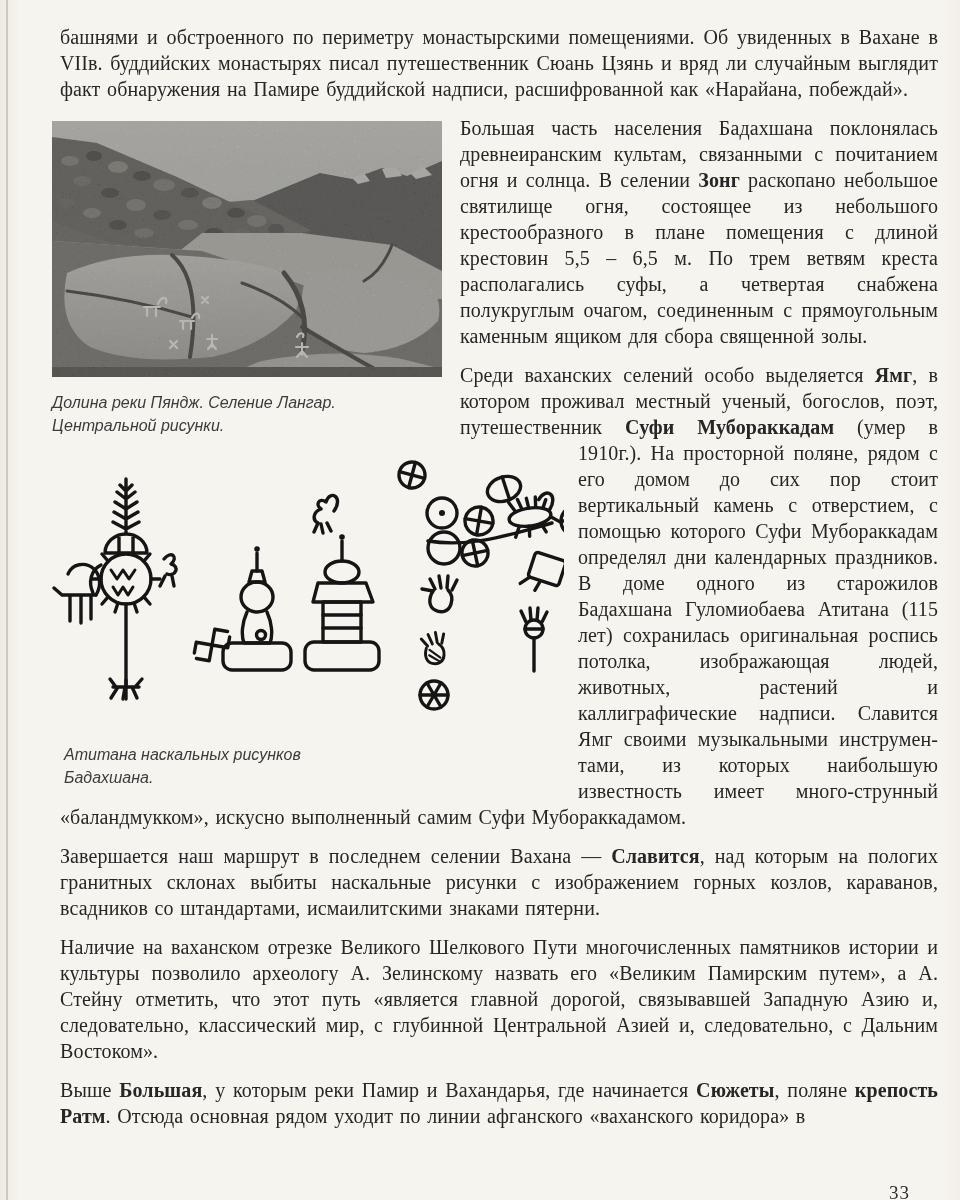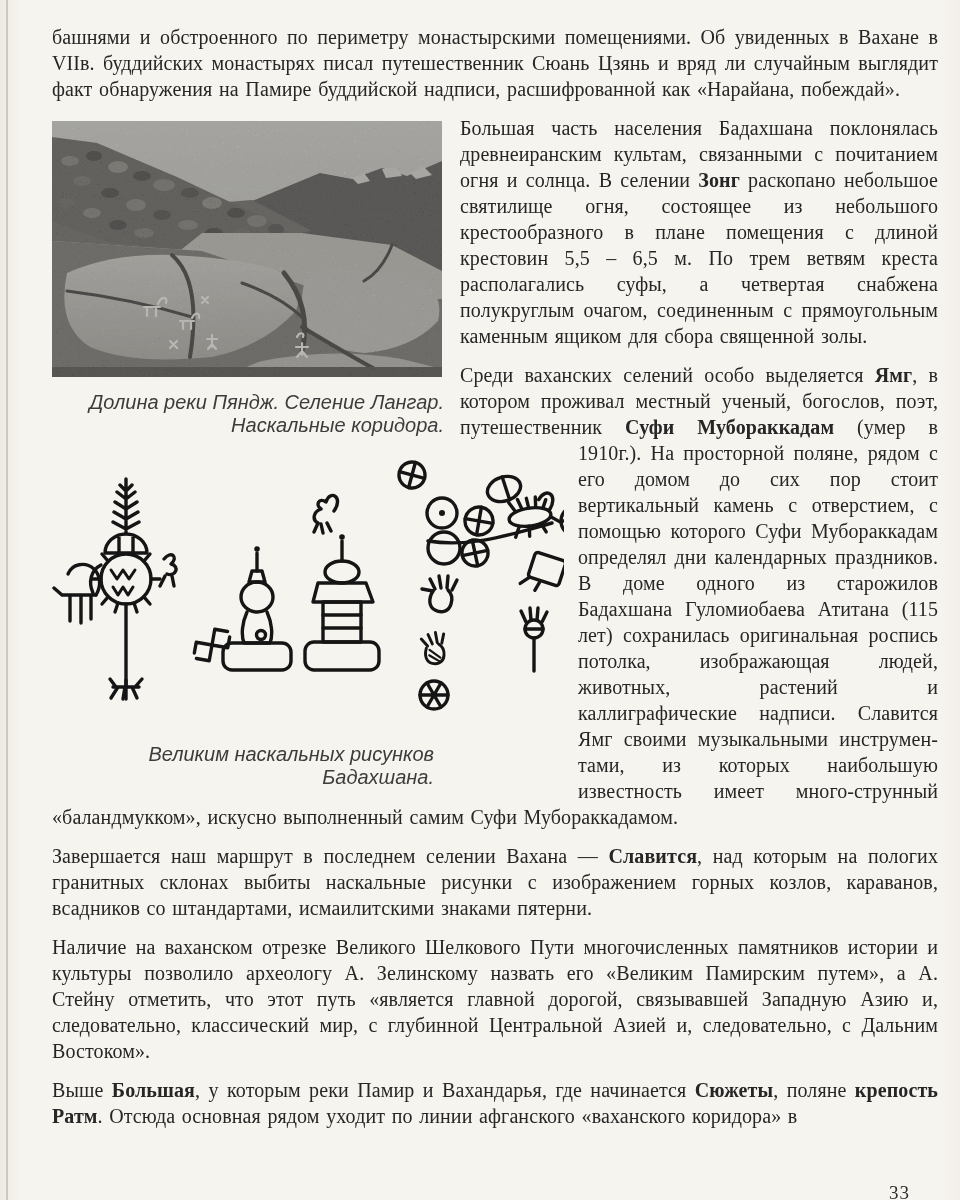--- a/index.html
+++ b/index.html
@@ -9,31 +9,31 @@
   body{width:960px;height:1200px;overflow:hidden;background:#e9e6e0;}
   .page{
     position:relative;width:960px;height:1200px;
     background:linear-gradient(90deg,#edeae3 0px,var(--page-bg) 20px,var(--page-bg) 940px,#f2efe9 960px);
     font-family:"Liberation Serif","DejaVu Serif",serif;
     color:var(--ink);
   }
   .scan-edge{position:absolute;left:6px;top:0;bottom:0;width:2px;background:rgba(110,100,88,.28);}
   .content{position:absolute;left:52px;right:22px;top:24px;}
   p.body{
-    font-size:20px;line-height:26px;text-align:justify;margin:0 0 13px 0;
+    font-size:20px;line-height:26px;text-align:justify;margin:0 0 13px 8px;
     word-spacing:1.5px;letter-spacing:.1px;
   }
   p.body .b{font-weight:bold;}
   p.body .i{}
   figure{margin:0;padding:0;}
   .photo-fig{float:left;width:392px;margin:6px 16px 10px 0;}
   .photo-frame{display:block;width:390px;height:256px;}
   .cap{
     font-family:"Liberation Sans","DejaVu Sans",sans-serif;font-style:italic;
-    font-size:20px;line-height:23px;color:var(--cap-ink);text-align:right;margin-top:14px;
+    font-size:16px;line-height:23px;color:var(--cap-ink);text-align:left;margin-top:14px;
   }
   .drawing-fig{float:left;clear:left;width:512px;margin:2px 14px 6px 0;}
   .drawing-frame{display:block;width:512px;height:288px;}
   .drawing-fig .cap{width:370px;margin-left:12px;margin-top:6px;}
   p.clearp{clear:left;}
   .page-num{
     position:absolute;right:50px;top:1170px;font-size:19px;letter-spacing:1px;color:#2e2e2e;
     font-family:"Liberation Serif","DejaVu Serif",serif;
     margin-top:12px;
   }
@@ -133,21 +133,21 @@
           </g>
 
           <rect x="0" y="246" width="390" height="10" fill="#3a3833"></rect>
 
           <rect x="0" y="0" width="390" height="256" filter="url(#grainB)" opacity="0.30"></rect>
           <rect x="0" y="0" width="390" height="256" filter="url(#grainW)" opacity="0.22"></rect>
         </g>
       </svg>
       <figcaption class="cap">
         <span>Долина реки Пяндж. Селение Лангар.</span><br>
-        <span>Наскальные коридора.</span>
+        <span>Центральной рисунки.</span>
       </figcaption>
     </figure>
 
     <p class="body"><span>Большая часть населения Бадахшана поклонялась древнеиранским культам, связанными с почитанием огня и солнца. В селении </span><span class="b">Зонг</span><span> раскопано небольшое святилище огня, состоящее из небольшого крестообразного в плане помещения с длиной крестовин 5,5 – 6,5 м. По трем ветвям креста располагались суфы, а четвертая снабжена полукруглым очагом, соединенным с прямоугольным каменным ящиком для сбора священной золы.</span></p>
 
     <figure class="drawing-fig">
       <svg class="drawing-frame" viewBox="0 0 512 288" aria-hidden="true">
         <g stroke="var(--draw-ink,#151515)" fill="none" stroke-width="3.4" stroke-linecap="round" stroke-linejoin="round">
 
           <g transform="translate(74,0)">
@@ -244,21 +244,21 @@
               <path d="M0 11 V44"></path>
             </g>
             <g transform="translate(382,246)">
               <circle r="14"></circle>
                 <path d="M-14 0 H14 M-7 -12 L7 12 M7 -12 L-7 12"></path>
             </g>
           </g>
         </g>
       </svg>
       <figcaption class="cap">
-        <span>Великим наскальных рисунков</span><br>
+        <span>Атитана наскальных рисунков</span><br>
         <span>Бадахшана.</span>
       </figcaption>
     </figure>
 
     <p class="body"><span>Среди ваханских селений особо выделяется </span><span class="b">Ямг</span><span>, в котором проживал местный ученый, богослов, поэт, путешественник </span><span class="b">Суфи Мубораккадам</span><span> (умер в 1910г.). На просторной поляне, рядом с его домом до сих пор стоит вертикальный камень с отверстием, с помощью которого Суфи Мубораккадам определял дни календарных праздников. В доме одного из старожилов Бадахшана Гуломиобаева Атитана (115 лет) сохранилась оригинальная роспись потолка, изображающая людей, животных, растений и каллиграфические надписи. Славится Ямг своими музыкальными инструмен-тами, из которых наибольшую известность имеет много-струнный </span><span class="i">«баландмукком»</span><span>, искусно выполненный самим Суфи Мубораккадамом.</span></p>
 
     <p class="body clearp"><span>Завершается наш маршрут в последнем селении Вахана — </span><span class="b">Славится</span><span>, над которым на пологих гранитных склонах выбиты наскальные рисунки с изображением горных козлов, караванов, всадников со штандартами, исмаилитскими знаками пятерни.</span></p>
 
     <p class="body"><span>Наличие на ваханском отрезке Великого Шелкового Пути многочисленных памятников истории и культуры позволило археологу А. Зелинскому назвать его «Великим Памирским путем», а А. Стейну отметить, что этот путь «является главной дорогой, связывавшей Западную Азию и, следовательно, классический мир, с глубинной Центральной Азией и, следовательно, с Дальним Востоком».</span></p>
 

